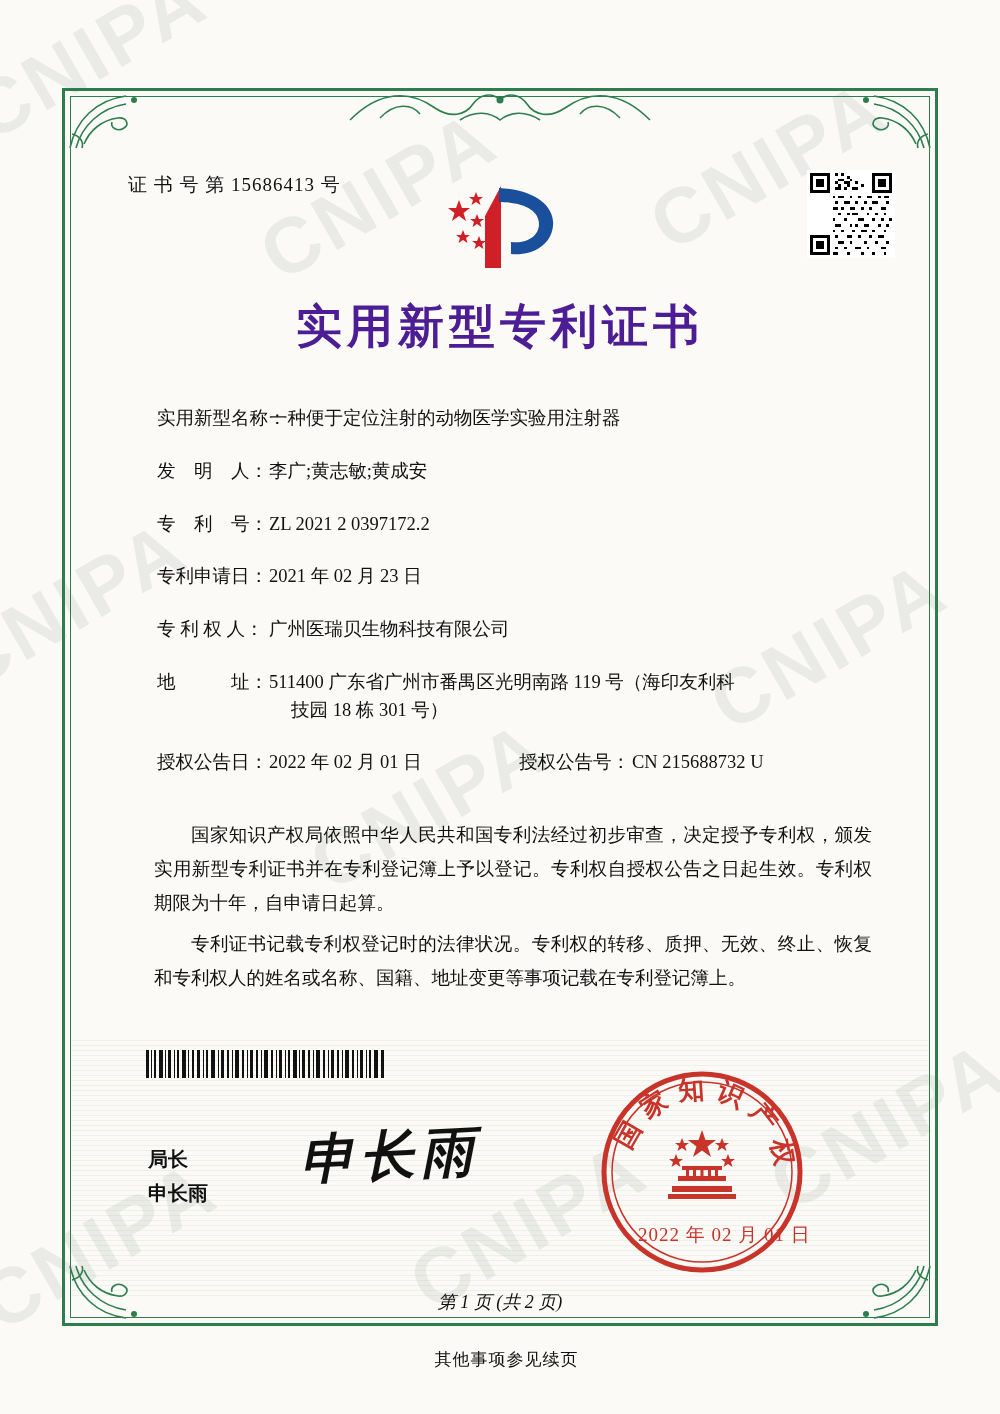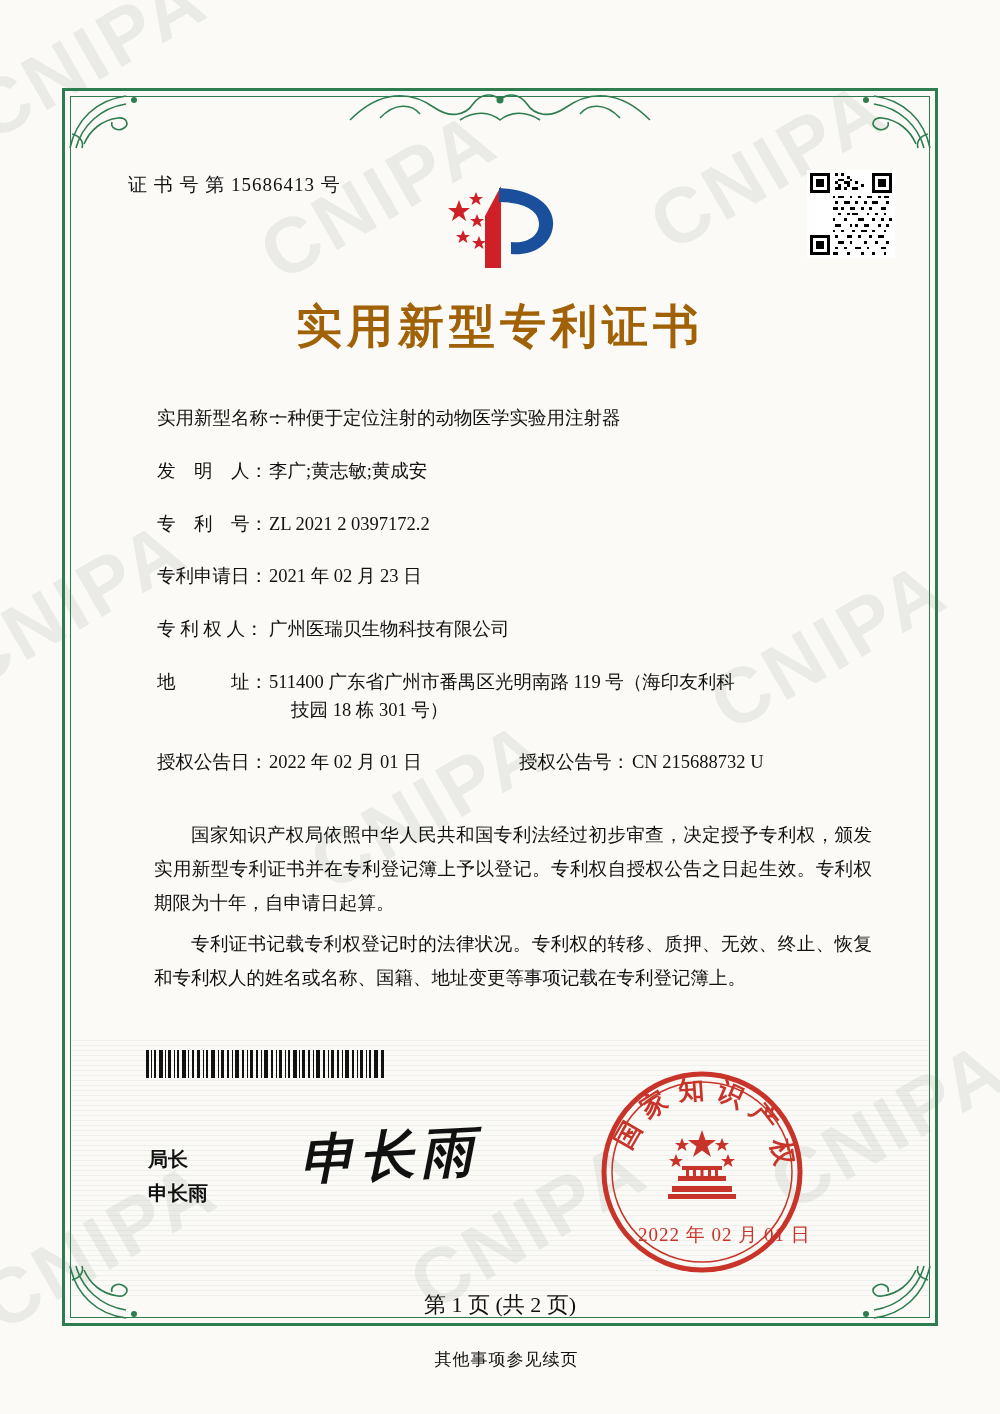--- a/index.html
+++ b/index.html
@@ -96,21 +96,21 @@
   }
   .logo svg { width: 100%; height: 100%; display: block; }
 
   .title {
     position: absolute;
     left: 0; right: 0; top: 296px;
     text-align: center;
     font-size: 46px;
     font-weight: bold;
     letter-spacing: 5px;
-    color: #a16207;
+    color: #4c1d95;
     font-family: "DejaVu Serif", "Liberation Serif", serif;
   }
 
   
   .fields {
     position: absolute;
     left: 140px; top: 405px; right: 128px;
     font-size: 18.5px;
     color: #111;
     line-height: 1.5;
@@ -187,22 +187,23 @@
     color: #c8332a;
     letter-spacing: 1px;
     white-space: nowrap;
   }
 
   
   .page-num {
     position: absolute;
     left: 0; right: 0; top: 1290px;
     text-align: center;
-    font-size: 22px;
-    color: #111;
+    font-size: 18px;
+    color: #111;
+    font-style: italic;
   }
   .footnote {
     position: absolute;
     left: 0; right: 0; top: 1348px;
     text-align: center;
     font-size: 17px;
     color: #111;
     letter-spacing: 1px;
     padding-left: 13px;
   }

